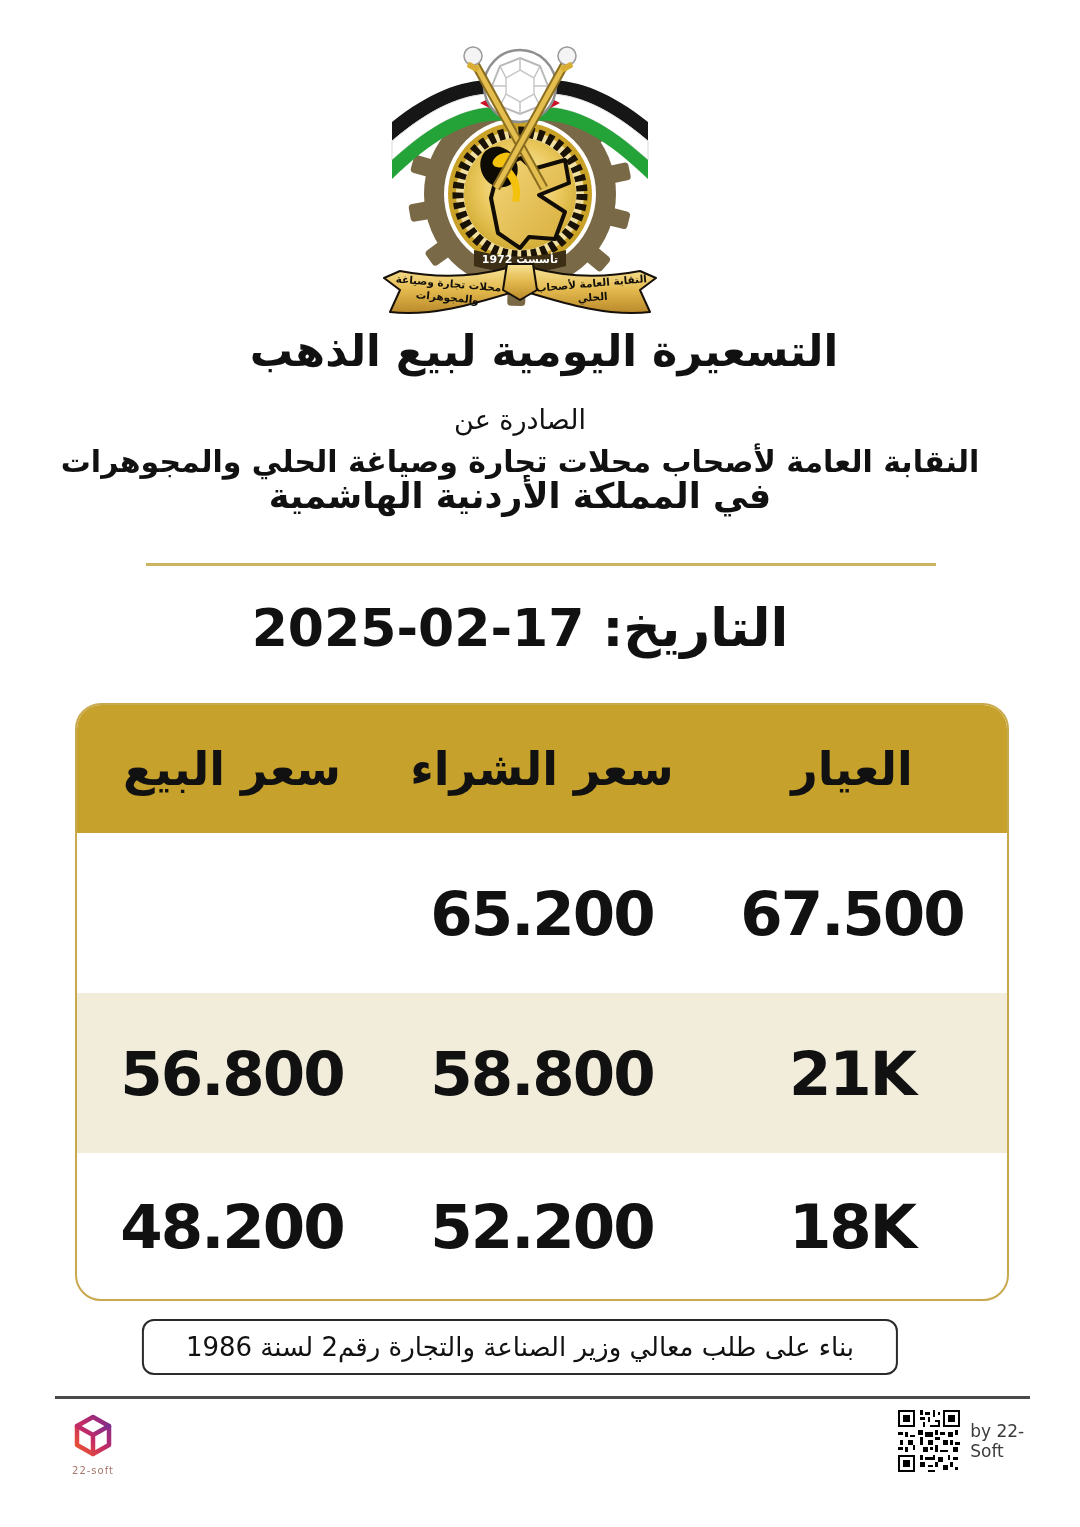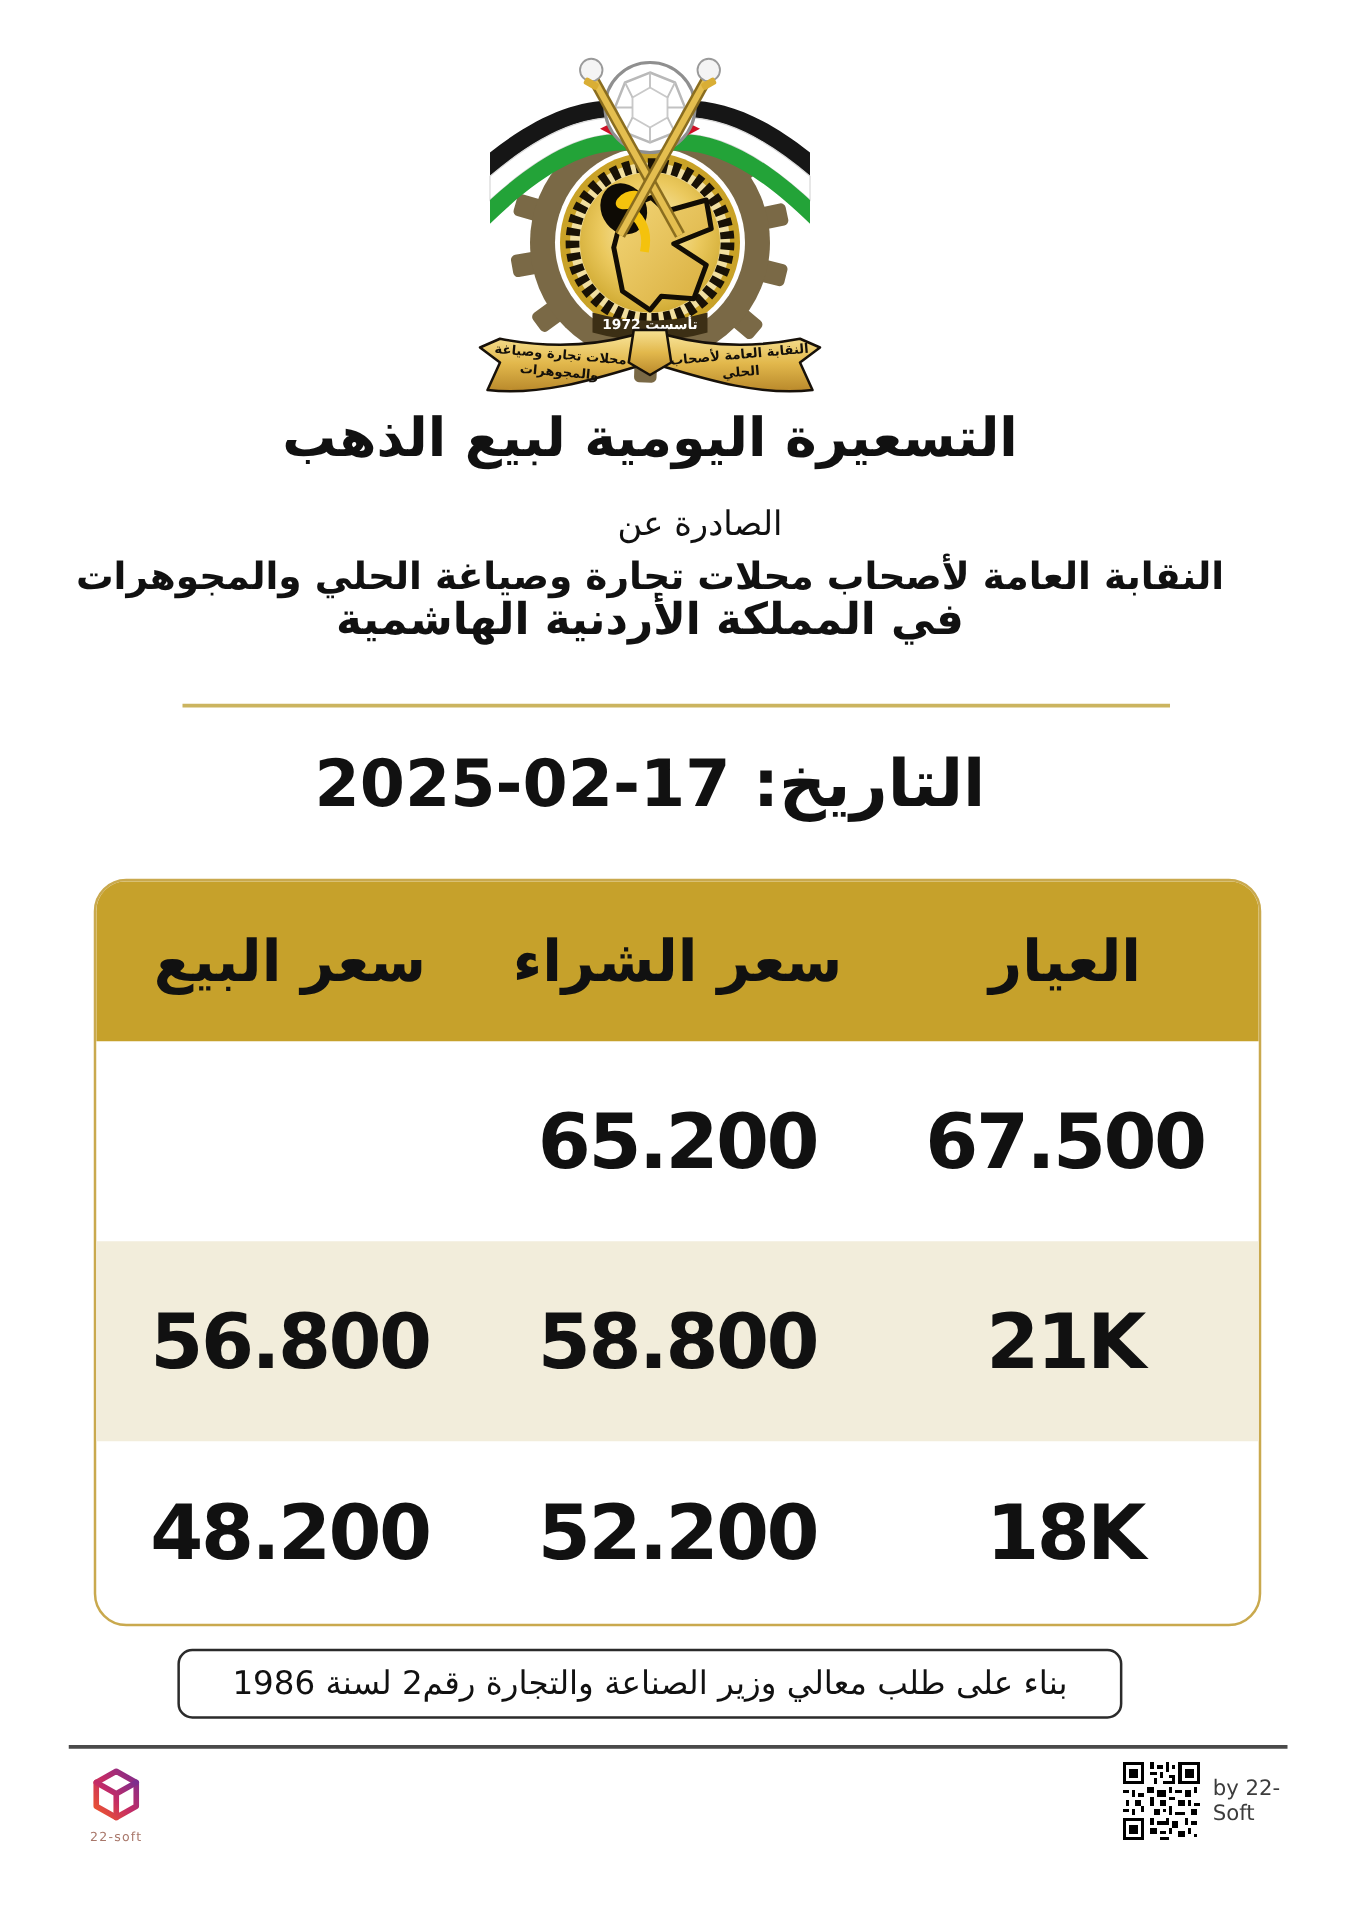--- a/index.html
+++ b/index.html
@@ -2,22 +2,22 @@
 <html lang="ar"><head>
 <meta charset="utf-8">
 <style>
   html,body{margin:0;padding:0;background:#ffffff;}
   .page{position:relative;width:1040px;height:1527px;background:#fff;overflow:hidden;
         font-family:"DejaVu Sans","Liberation Sans",sans-serif;color:#111;}
   .center-abs{position:absolute;left:0;width:100%;text-align:center;}
   
   .emblem{position:absolute;top:26px;left:50%;transform:translateX(-50%);}
   
-  .title{top:326px;font-size:43px;font-weight:600;direction:rtl;letter-spacing:0;}
-  .issued{top:404px;font-size:27px;font-weight:500;direction:rtl;margin-left:40px;}
+  .title{top:326px;font-size:43px;font-weight:600;direction:rtl;letter-spacing:0;padding-left:24px;}
+  .issued{top:404px;font-size:27px;font-weight:500;direction:rtl;}
   .issuer{top:444px;font-size:30px;font-weight:600;direction:rtl;}
   .region{top:476px;font-size:35px;font-weight:700;direction:rtl;}
   .gold-rule{position:absolute;top:563px;left:146px;width:790px;height:3px;background:#CBB45F;}
   .date{top:598px;font-size:52px;font-weight:800;direction:rtl;}
   
   .price-table{position:absolute;top:703px;left:75px;width:930px;height:594px;
                border:2px solid #C9A94E;border-radius:26px;overflow:hidden;background:#fff;
                display:grid;grid-template-rows:128px 160px 160px 1fr;}
   .thead{background:#C6A12B;display:grid;grid-template-columns:1fr 1fr 1fr;direction:rtl;
          align-items:center;text-align:center;font-size:46px;font-weight:800;}

